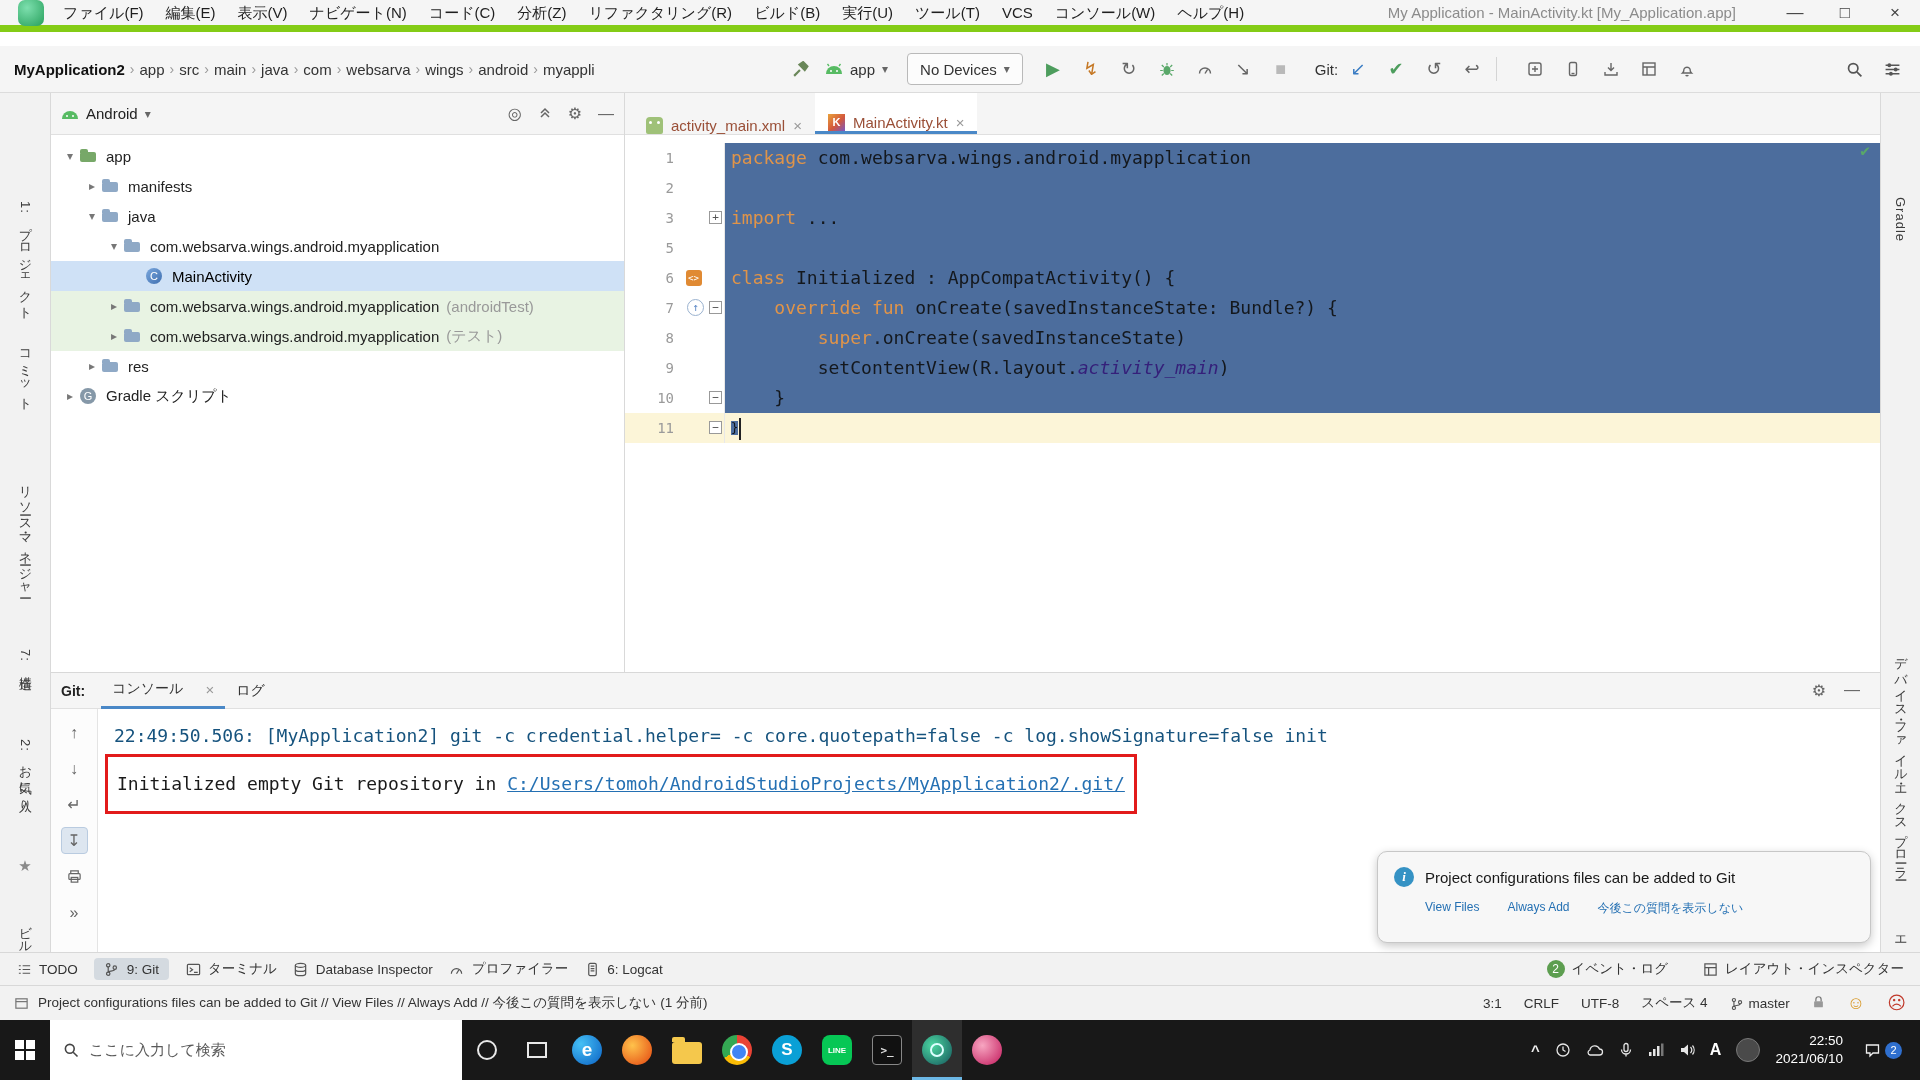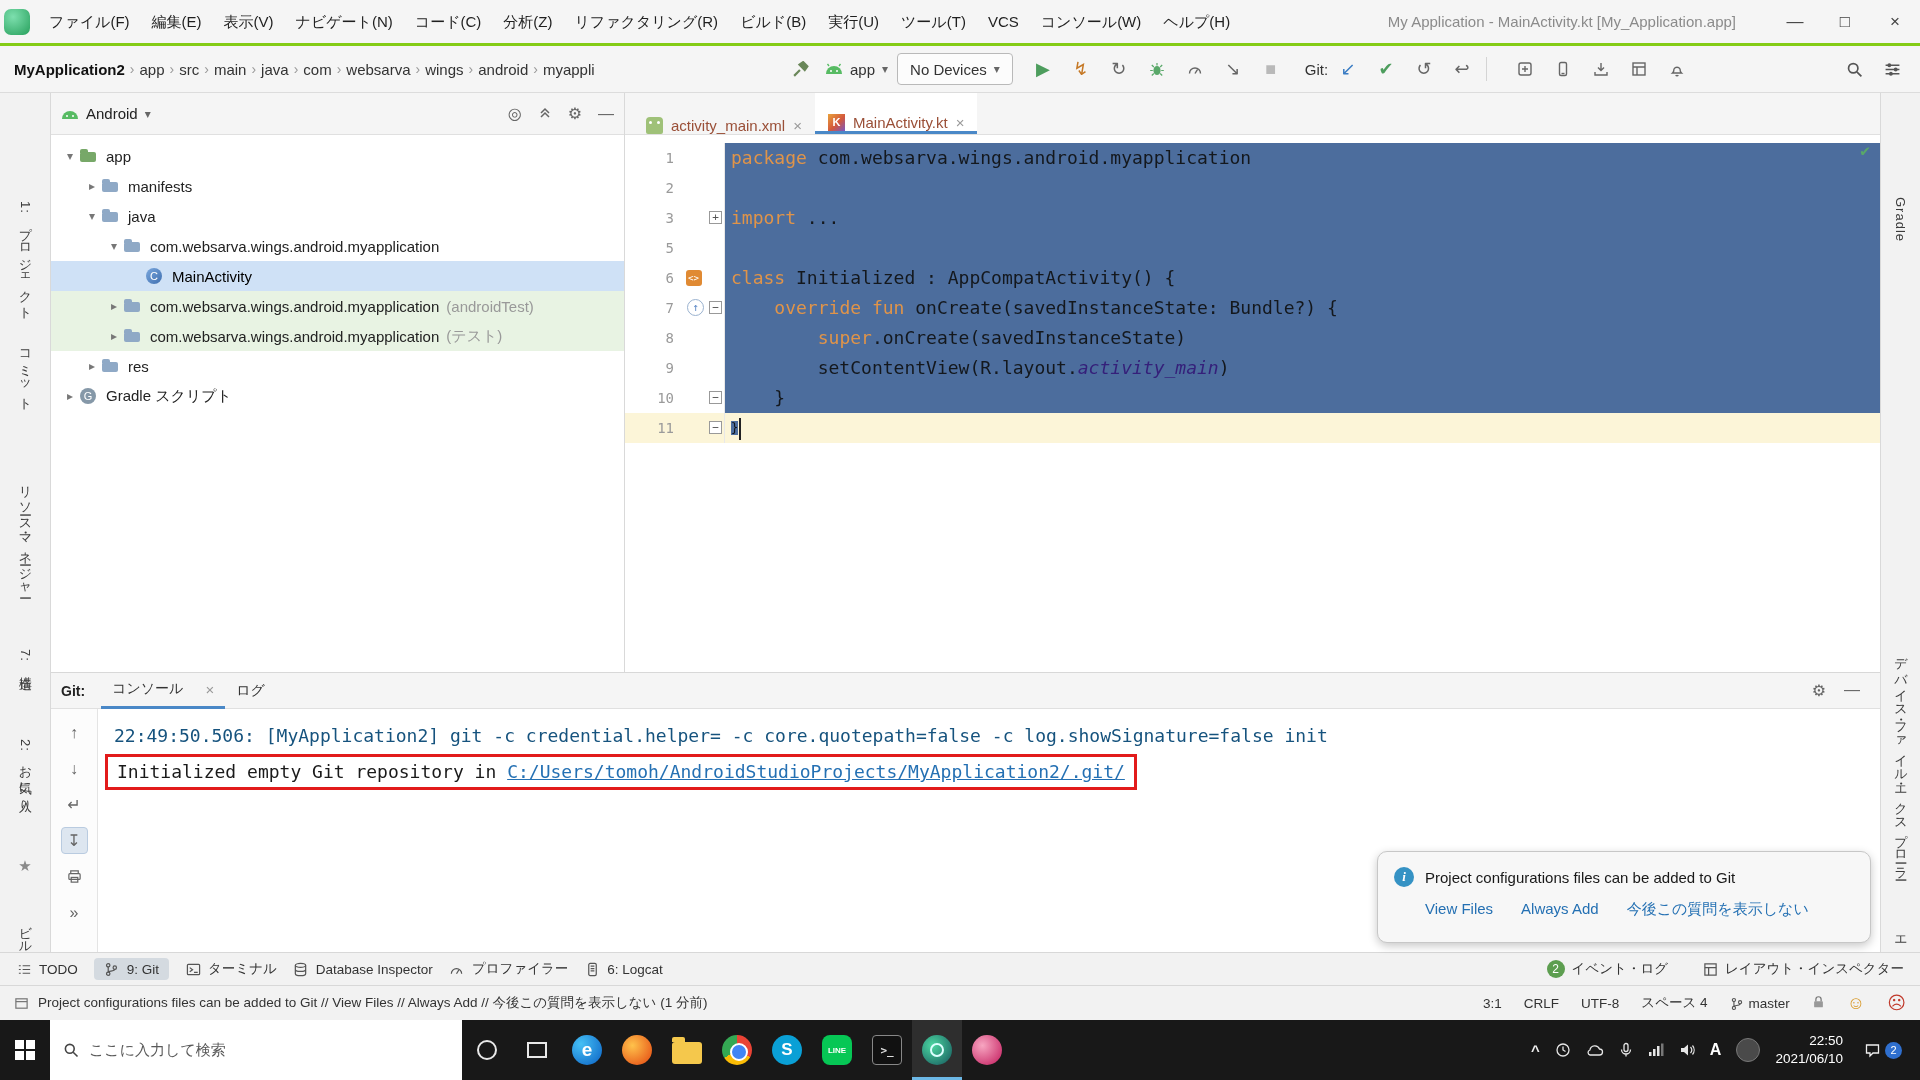--- a/index.html
+++ b/index.html
@@ -1,40 +1,40 @@
 <!DOCTYPE html>
 <html><head>
 <meta charset="utf-8">
 <style>
 *{margin:0;padding:0;box-sizing:border-box}
 html,body{width:1920px;height:1080px;overflow:hidden}
 body{font-family:"Liberation Sans",sans-serif;background:#fff;color:#222}
 #root{position:relative;width:1920px;height:1080px;background:#fff}
 
 
-.menubar{position:absolute;left:0;top:0;width:1920px;height:46px;background:#f5f5f5;border-bottom:3px solid #84cc16;display:flex;align-items:center;padding-left:4px;z-index:5}
+.menubar{position:absolute;left:0;top:0;width:1920px;height:32px;background:#f5f5f5;border-bottom:7px solid #84cc16;display:flex;align-items:center;padding-left:18px;z-index:5}
 .as-logo{width:26px;height:26px;border-radius:7px;background:radial-gradient(circle at 35% 30%,#7ddfae,#27a05c);margin-right:8px;flex:none}
 .menu-item{padding:0 11px;font-size:15px;color:#1f1f1f;line-height:46px;white-space:nowrap}
 .win-title{margin-left:auto;font-size:15px;color:#8b8b8b;padding-right:34px;white-space:nowrap}
 .win-controls{display:flex;flex:none}
 .win-btn{width:50px;height:46px;display:flex;align-items:center;justify-content:center;font-size:17px;color:#444}
 
 
 .toolbar{position:absolute;left:0;top:46px;width:1920px;height:47px;background:#f5f5f5;border-bottom:1px solid #dcdcdc;display:flex;align-items:center;padding:0 12px;z-index:5}
 #breadcrumbs{width:772px;flex:none;overflow:hidden;white-space:nowrap;display:flex;align-items:center}
 .bc-item{font-size:15px;color:#333;padding:0 2px}
 .bc-item.first{font-weight:bold;color:#111}
 .bc-sep{color:#999;padding:0 3px;font-size:14px}
 .tbicon{width:32px;height:32px;display:flex;align-items:center;justify-content:center;font-size:18px;color:#666;border-radius:4px;flex:none}
 .tbicon.green{color:#4d9d5d}
 .tbicon.blue{color:#3b7dc4}
 .tbicon.orange{color:#c57825}
 .tbicon.disabled{color:#b9b9b9}
 .chip{display:flex;align-items:center;gap:7px;padding:0 9px;font-size:15px;color:#333;height:32px;flex:none}
-.device-chip{border:1px solid #b9b9b9;border-radius:4px;background:#fcfcfc;padding:0 12px}
+.device-chip{border:1px solid #b9b9b9;border-radius:4px;background:#fcfcfc;margin-left:10px;padding:0 12px}
 .caret{font-size:12px;color:#666}
 .tb-group{display:flex;align-items:center;gap:6px;flex:none}
 .tb-sep{width:1px;height:24px;background:#d4d4d4;margin:0 8px;flex:none}
 .git-label{font-size:15px;color:#333;margin:0 4px 0 18px;flex:none}
 .tb-right{margin-left:auto;display:flex;align-items:center;gap:6px;flex:none}
 
 
 .strip{position:absolute;background:#f2f2f2}
 #strip-left{left:0;top:93px;width:51px;height:859px;border-right:1px solid #d9d9d9}
 #strip-right{left:1880px;top:93px;width:40px;height:859px;border-left:1px solid #d9d9d9}
@@ -98,30 +98,30 @@
 .con-header{height:36px;background:#f5f5f5;border-bottom:1px solid #e0e0e0;display:flex;align-items:center;padding:0 10px}
 .con-title{font-weight:bold;font-size:14px;color:#222;margin-right:16px}
 .con-tab{display:flex;align-items:center;gap:22px;padding:0 11px;height:36px;font-size:14px;color:#333}
 .con-tab.active{border-bottom:3px solid #4a88c7}
 .con-actions{margin-left:auto;display:flex;gap:18px;color:#666;font-size:16px;padding-right:10px}
 .con-toolbar{position:absolute;left:0;top:36px;bottom:0;width:47px;border-right:1px solid #e4e4e4;display:flex;flex-direction:column;align-items:center;padding-top:10px;gap:9px;background:#fcfcfc}
 .con-tool{width:27px;height:27px;display:flex;align-items:center;justify-content:center;color:#666;font-size:16px;border-radius:4px}
 .con-tool.active{background:#dde6f0;border:1px solid #b9cbe0}
 .con-body{position:absolute;left:47px;top:36px;right:0;bottom:0;font-family:"DejaVu Sans Mono",monospace;font-size:18px;padding:12px 0 0 16px;overflow:hidden}
 .con-line{min-height:30px;line-height:30px;white-space:pre}
-.con-line.boxed{display:inline-block;border:3px solid #e21b1b;padding:0 9px;margin-left:-9px;margin-top:3px}
+.con-line.boxed{display:inline-block;border:3px solid #e21b1b;padding:12px 9px;margin-left:-9px;margin-top:3px}
 .con-cmd{color:#16537e}
 .con-out{color:#1a1a1a}
 .con-link{color:#2470b3;text-decoration:underline;cursor:pointer}
 
 
 .notification{position:absolute;left:1377px;top:851px;width:494px;height:92px;background:#f7f7f7;border:1px solid #c7c7c7;border-radius:10px;box-shadow:0 3px 10px rgba(0,0,0,.22);padding:15px 16px;z-index:8}
 .notif-row1{display:flex;gap:11px;align-items:center;font-size:15px;color:#181818}
 .notif-info{width:20px;height:20px;border-radius:50%;background:#3592c4;color:#fff;font-size:13px;font-weight:bold;font-style:italic;display:flex;align-items:center;justify-content:center;font-family:"Liberation Serif",serif;flex:none}
-.notif-actions{display:flex;gap:28px;margin-top:13px;margin-left:31px;font-size:15px}
+.notif-actions{display:flex;gap:28px;margin-top:13px;margin-left:31px;font-size:12px}
 .notif-link{color:#2470b3;cursor:pointer}
 
 
 .twbar{position:absolute;left:0;top:952px;width:1920px;height:33px;background:#f2f2f2;border-top:1px solid #d8d8d8;display:flex;align-items:center;padding:0 16px;font-size:13.5px;color:#333;z-index:5}
 #twb-left{display:flex;gap:16px;align-items:center}
 #twb-right{margin-left:auto;display:flex;gap:34px;align-items:center}
 .twb{display:flex;align-items:center;gap:7px;white-space:nowrap}
 .twb.active{background:#d4dae0;border-radius:4px;padding:3px 10px}
 .twicon{width:16px;height:16px;display:inline-flex;align-items:center;justify-content:center;flex:none}
 .twbadge{width:18px;height:18px;border-radius:50%;background:#5d9e50;color:#fff;font-size:12px;display:flex;align-items:center;justify-content:center;flex:none}

